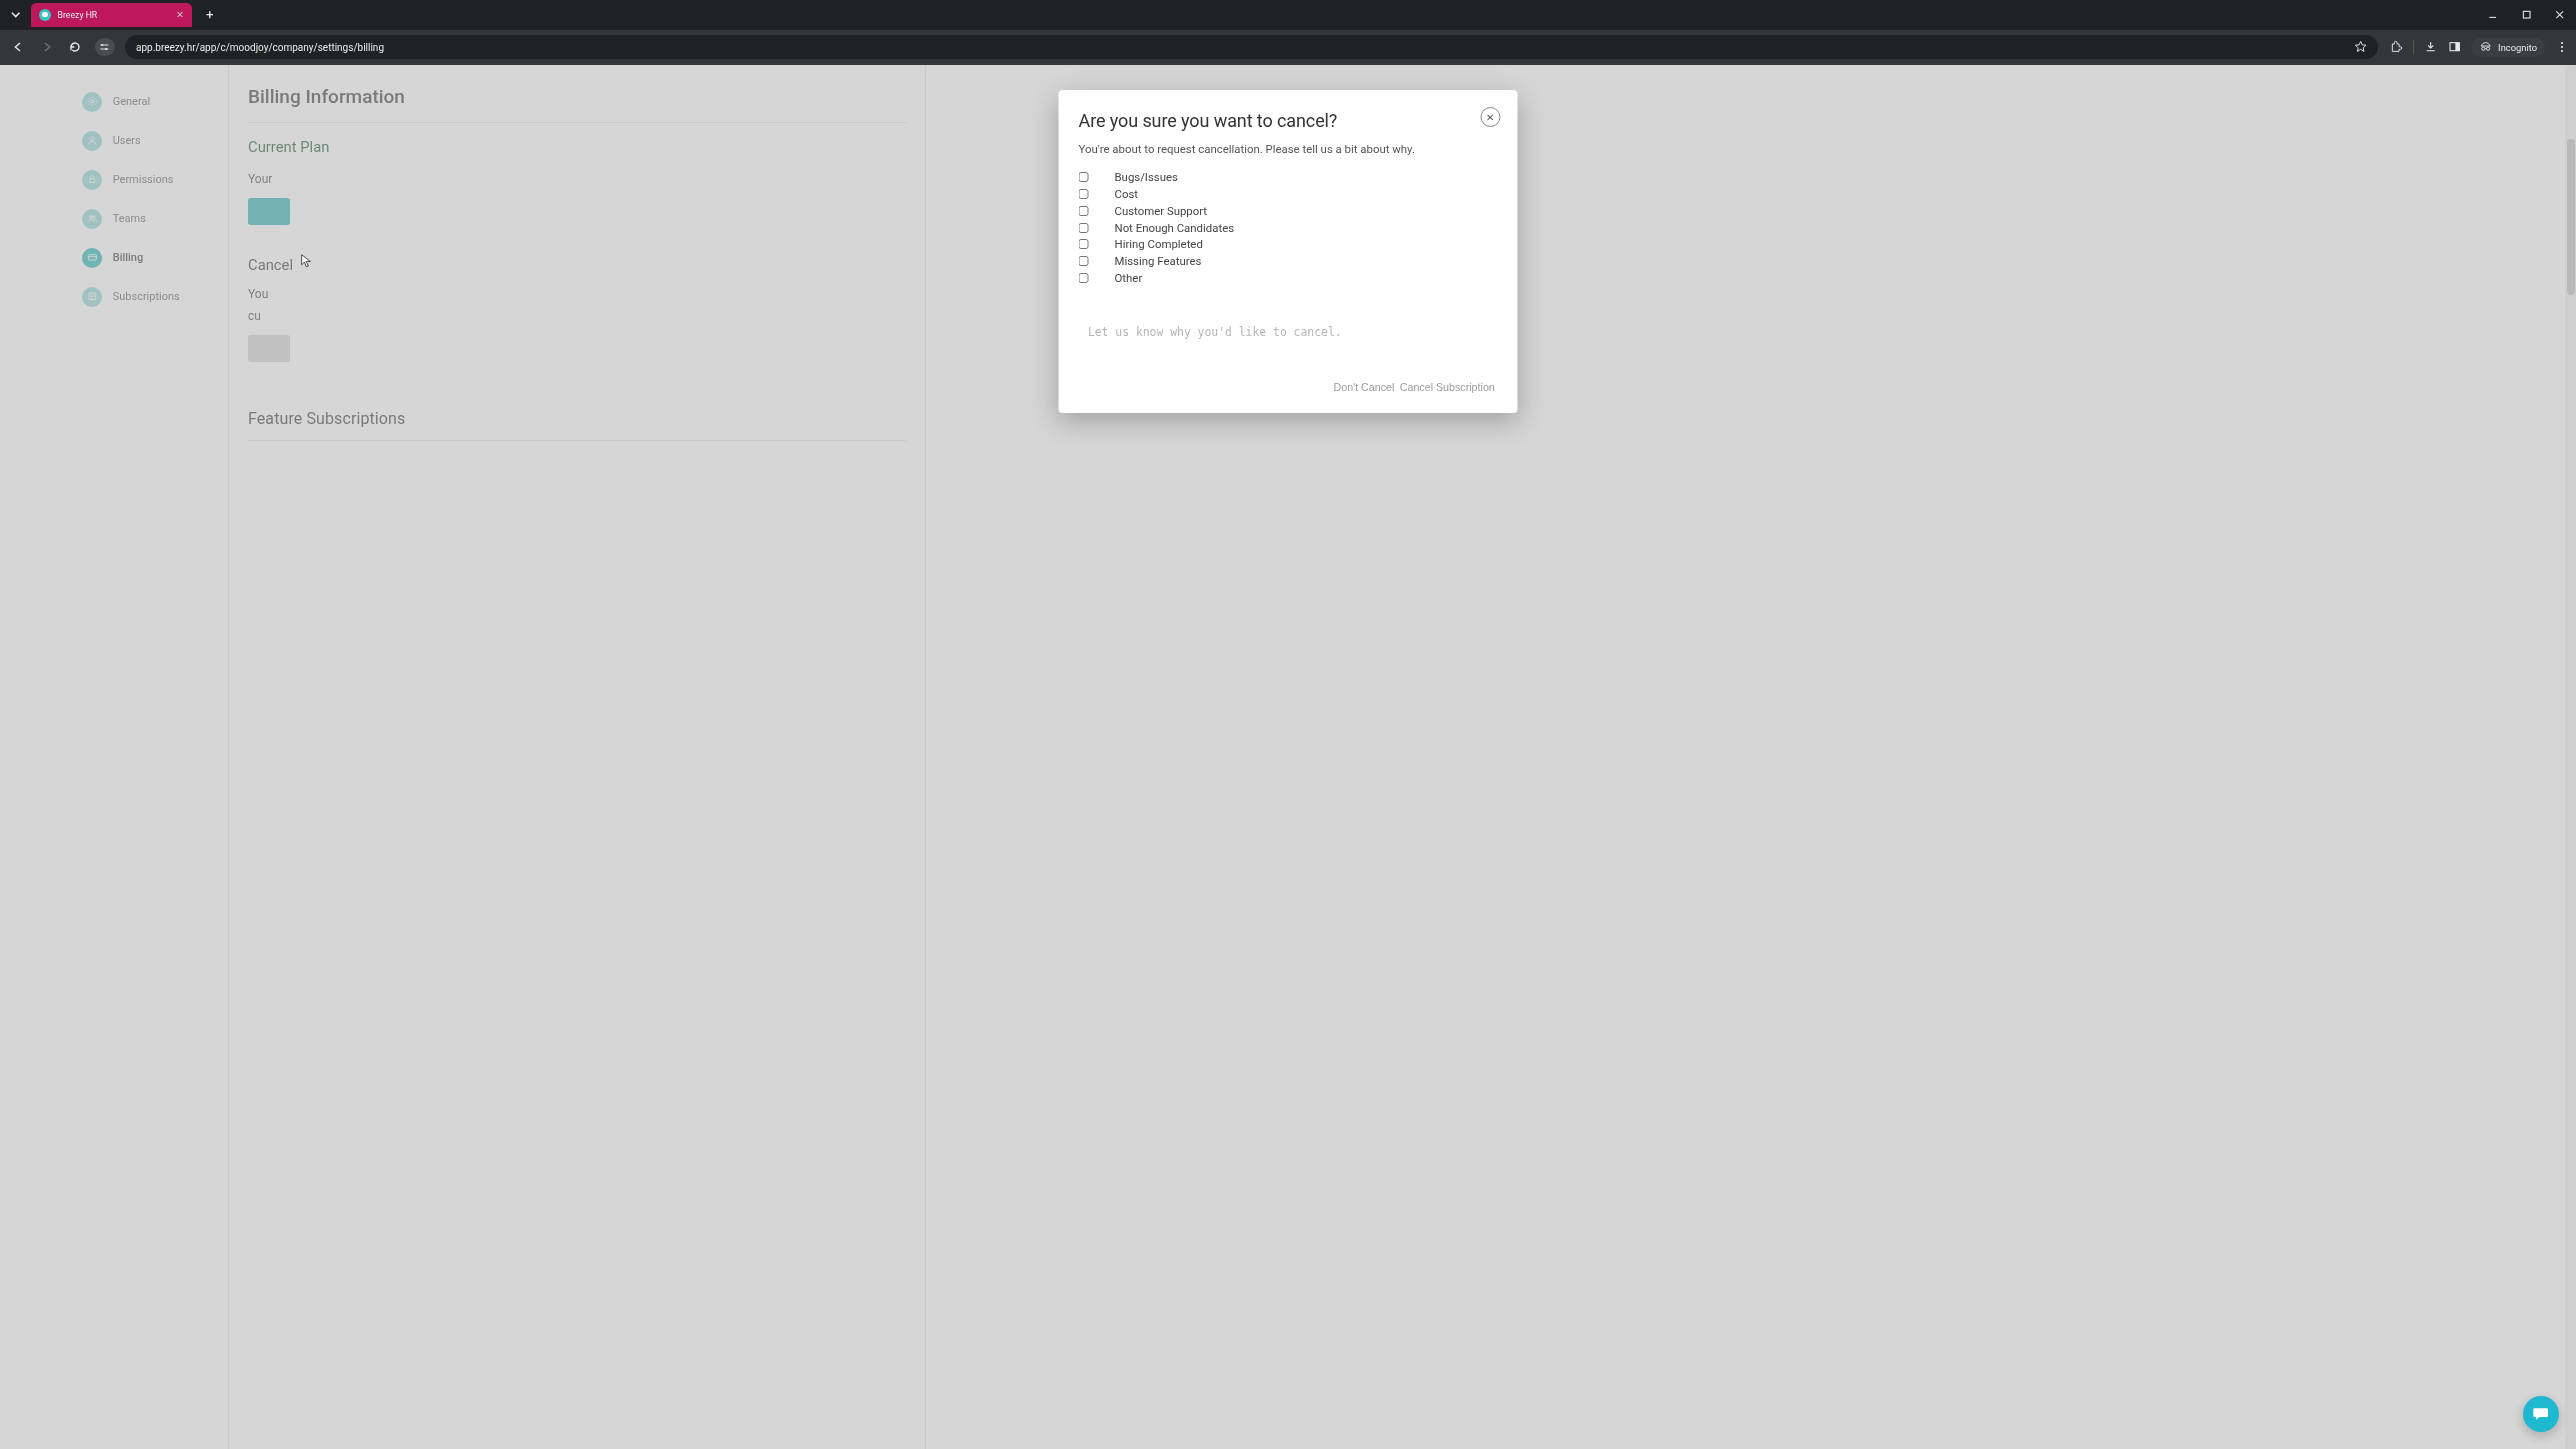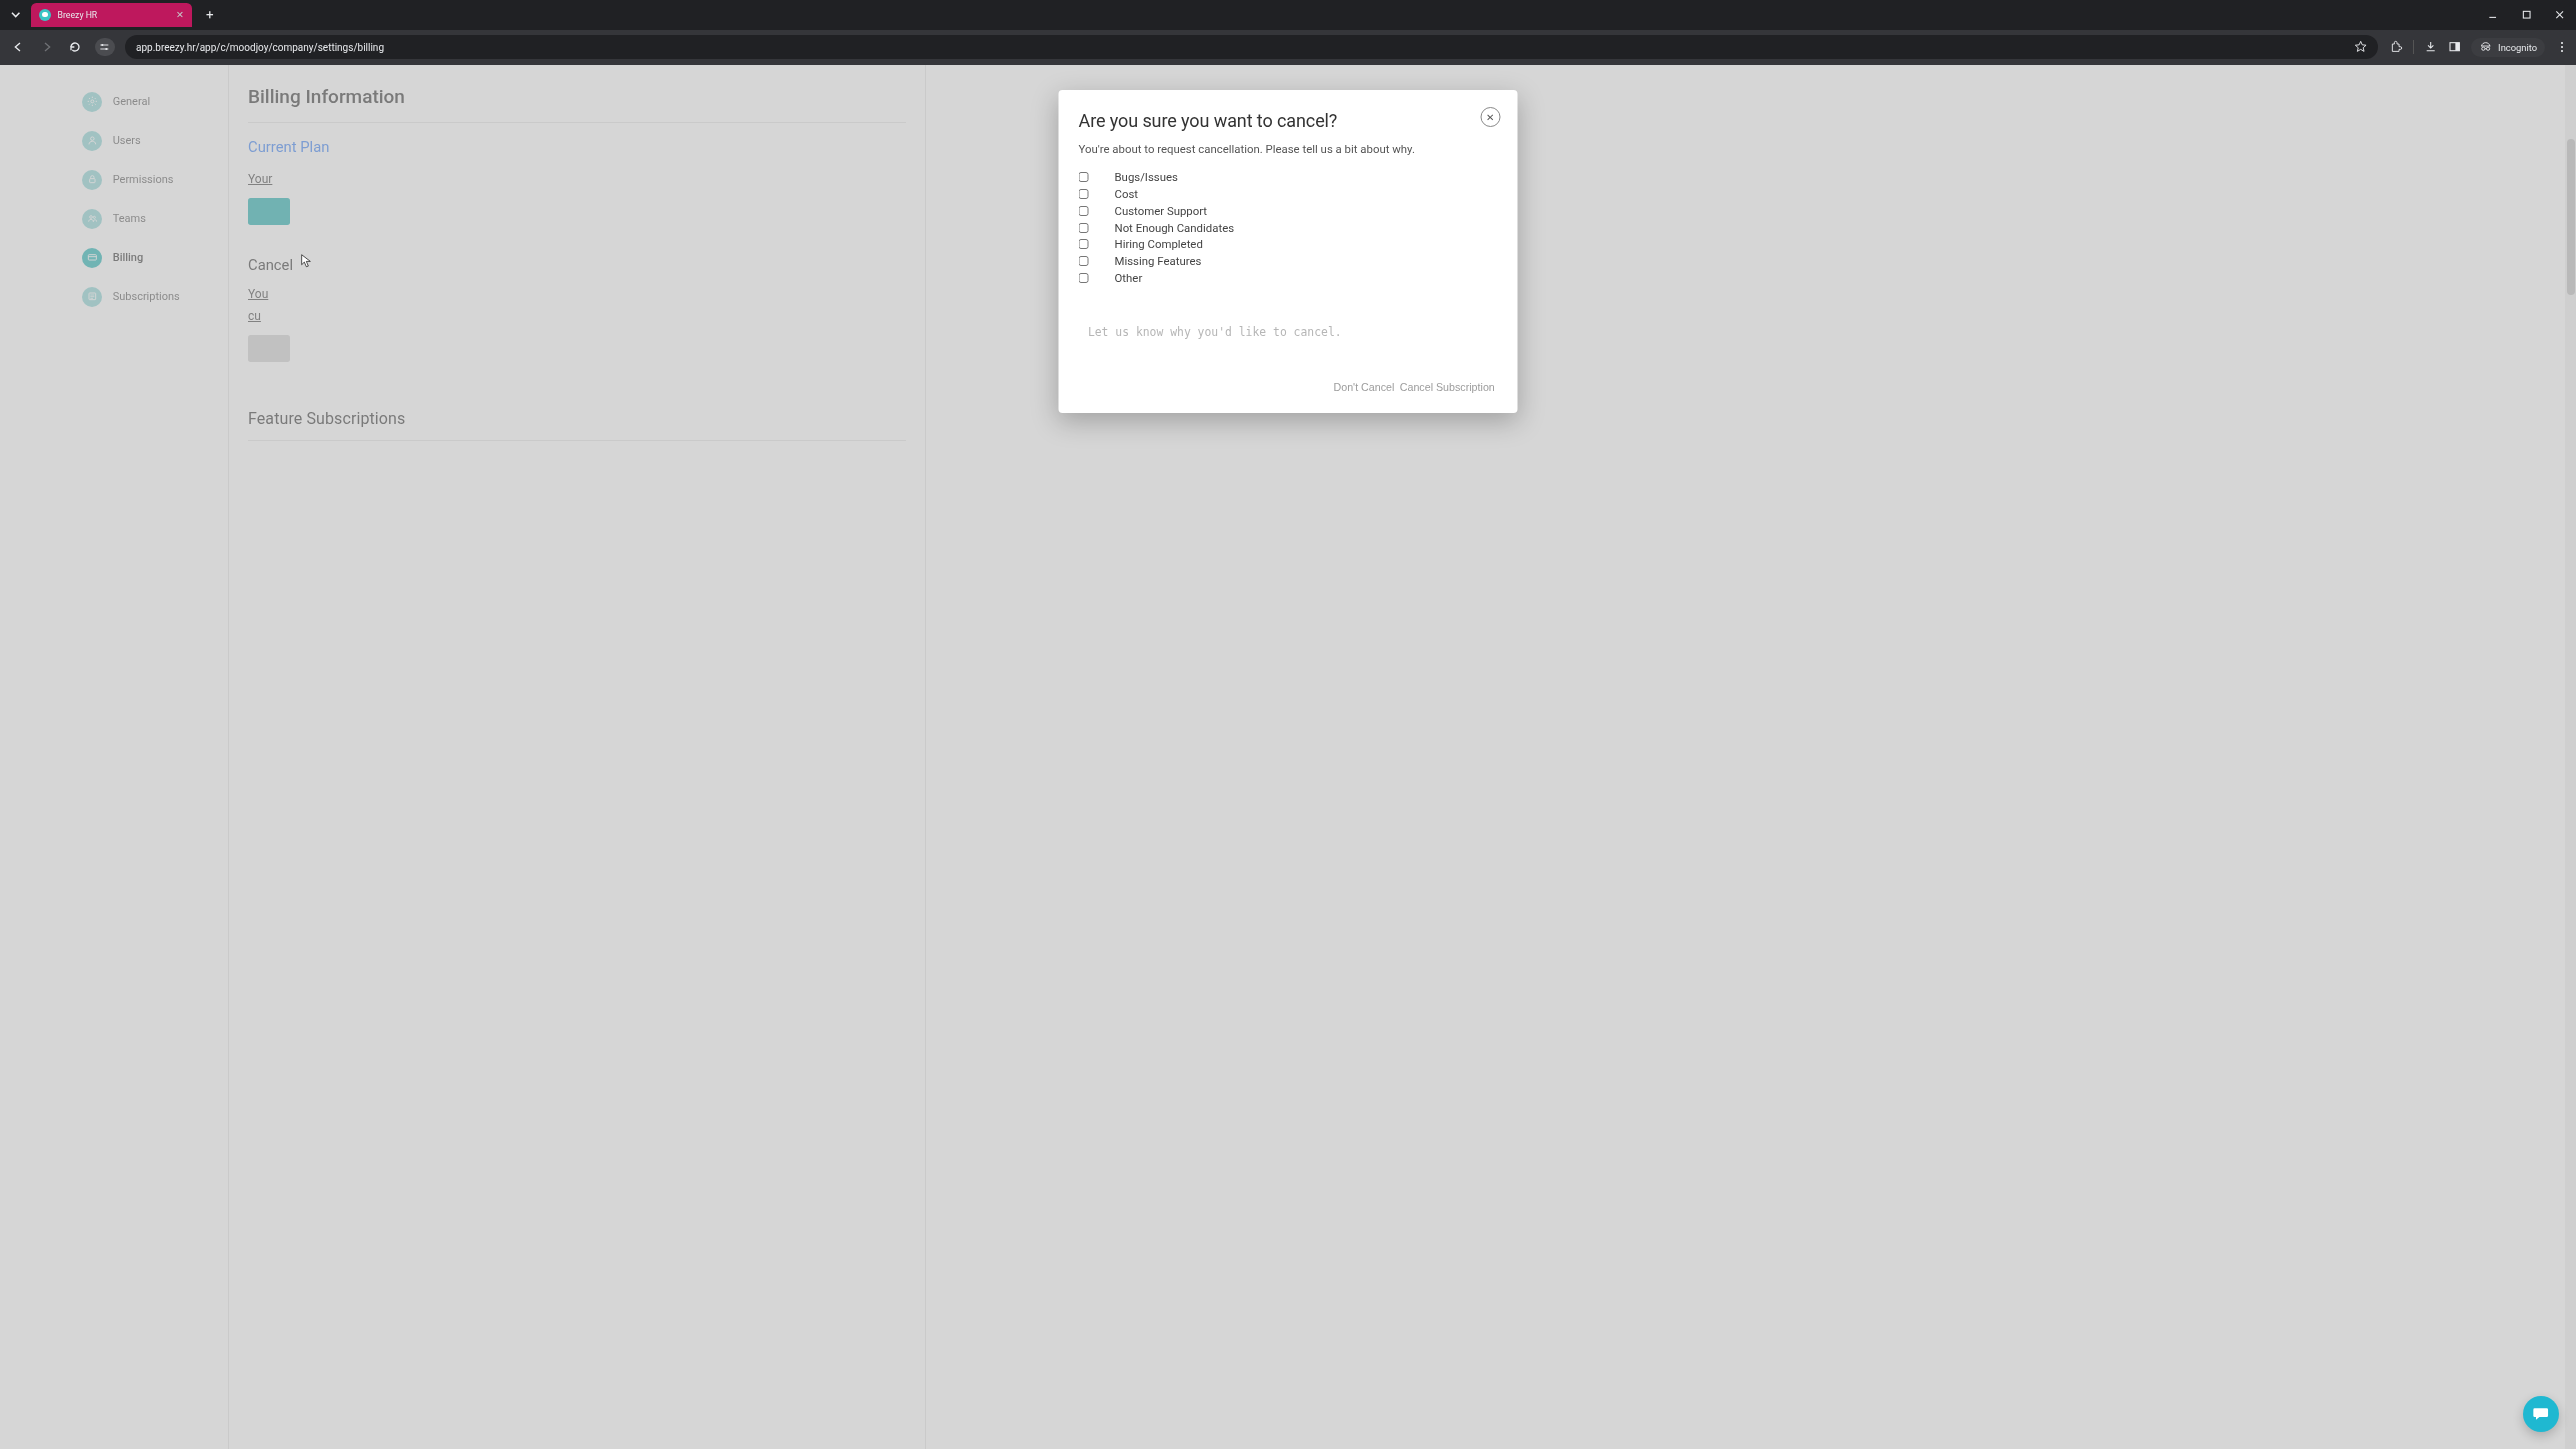--- a/index.html
+++ b/index.html
@@ -36,21 +36,21 @@
   .page-content { display: flex; height: 100%; padding: 0 20px; }
   .sidebar { width: 208px; padding-top: 27px; padding-left: 62px; }
   .side-item { display: flex; align-items: center; gap: 10.7px; margin-bottom: 19px; color: #5a5a5a; font-size: 11px; cursor: pointer; }
   .side-item.active { color: #333; font-weight: 500; }
   .side-icon { width: 20px; height: 20px; border-radius: 50%; background: #89d3d3; display: flex; align-items: center; justify-content: center; color: #fff; }
   .side-item.active .side-icon { background: #20b4b4; }
 
   .main { flex: 1; border-left: 0.7px solid #e4e4e4; border-right: 0.7px solid #e4e4e4; padding: 20px 19px; max-width: 698px; position: relative; }
   .section-title-lg { font-size: 19px; font-weight: 500; color: #333; margin-bottom: 14.8px; }
   .section-title-md { font-size: 16px; font-weight: 400; color: #333; margin-top: 27px; margin-bottom: 12px; letter-spacing: 0.1px; }
-  .para { font-size: 12px; color: #444; margin-bottom: 8px; text-decoration: underline; }
+  .para { font-size: 12px; color: #444; margin-bottom: 8px; }
   .primary-btn { display: inline-block; background: #1fb0b0; color: #fff; padding: 8px 13.4px; border-radius: 2.7px; font-size: 10px; }
   .grey-btn { display: inline-block; background: #d0d0d0; color: #555; padding: 8px 13.4px; border-radius: 2.7px; font-size: 10px; }
   hr.sep { border: none; border-top: 0.7px solid #e4e4e4; margin: 14.8px 0; }
 
   .feature-cards { display: flex; gap: 16px; margin-top: 13.4px; }
   .feature-card { border: 0.7px solid #dcdcdc; border-radius: 2.7px; padding: 19px 16px; min-width: 156px; font-size: 12px; color: #333; }
 
   
   .modal { position: absolute; left: 50%; top: 25.5px; transform: translateX(-50%); width: 459px; background: #fff; border-radius: 4px; box-shadow: 0 8px 27px rgba(0,0,0,0.25); z-index: 20; padding: 20px 20px 14.8px 20px; }
   .modal-title { font-size: 18px; color: #333; font-weight: 400; margin-bottom: 10.7px; letter-spacing: -0.1px; }
@@ -245,21 +245,21 @@
               <line x1="5" y1="11" x2="9" y2="11" stroke="#fff" stroke-width="1.2"></line>
             </svg>
           </span>
         <span>Subscriptions</span>
       </div>
     </div>
 
     <div class="main">
       <div class="section-title-lg">Billing Information</div>
       <hr class="sep">
-      <div style="font-size:14.8px; color:#3b82f6;">Current Plan</div>
+      <div style="font-size:14.8px; color:#14532d;">Current Plan</div>
       <div class="para" style="margin-top:16px">Your</div>
       <div style="margin-top:12px"><span class="primary-btn">&nbsp;&nbsp;&nbsp;&nbsp;&nbsp;&nbsp;</span></div>
 
       <div style="font-size:14.8px; color:#333; margin-top:31px">Cancel</div>
       <div class="para" style="margin-top:13.4px">You</div>
       <div class="para">cu</div>
       <div style="margin-top:12px"><span class="grey-btn">&nbsp;&nbsp;&nbsp;&nbsp;&nbsp;&nbsp;</span></div>
 
       <div class="section-title-md" style="margin-top:47px">Feature Subscriptions</div>
       <hr class="sep" style="margin-top:0">

